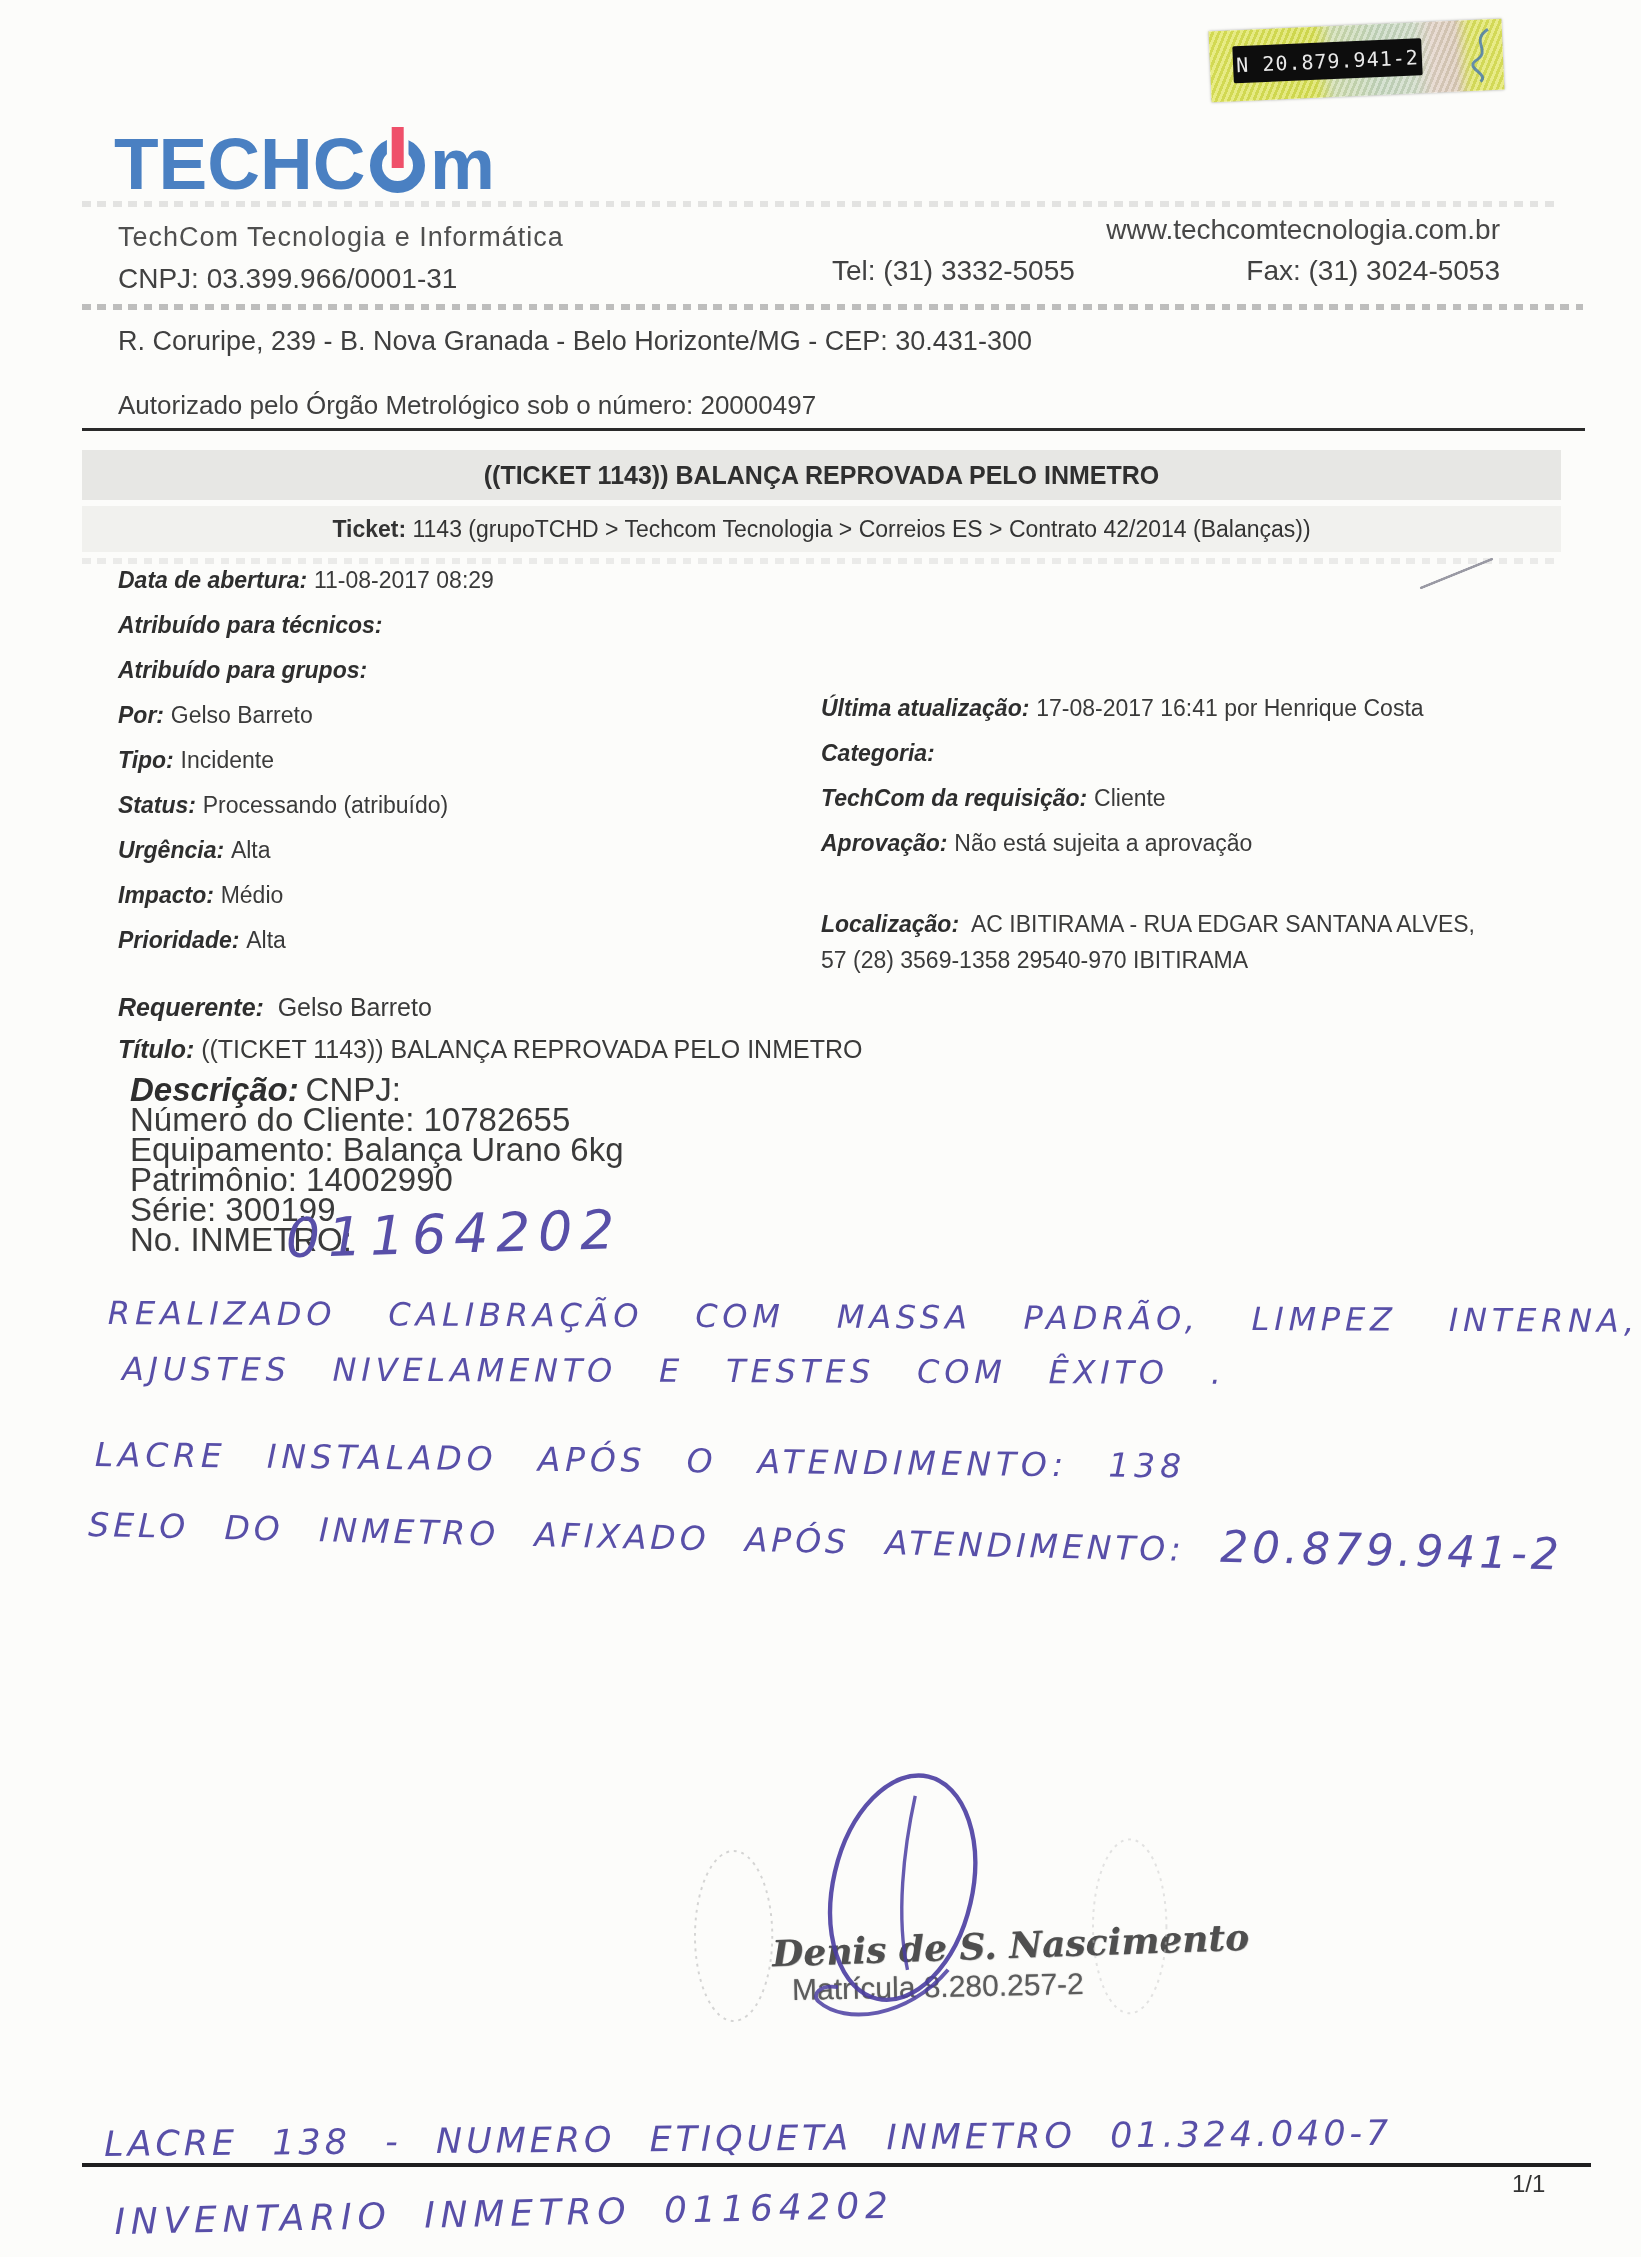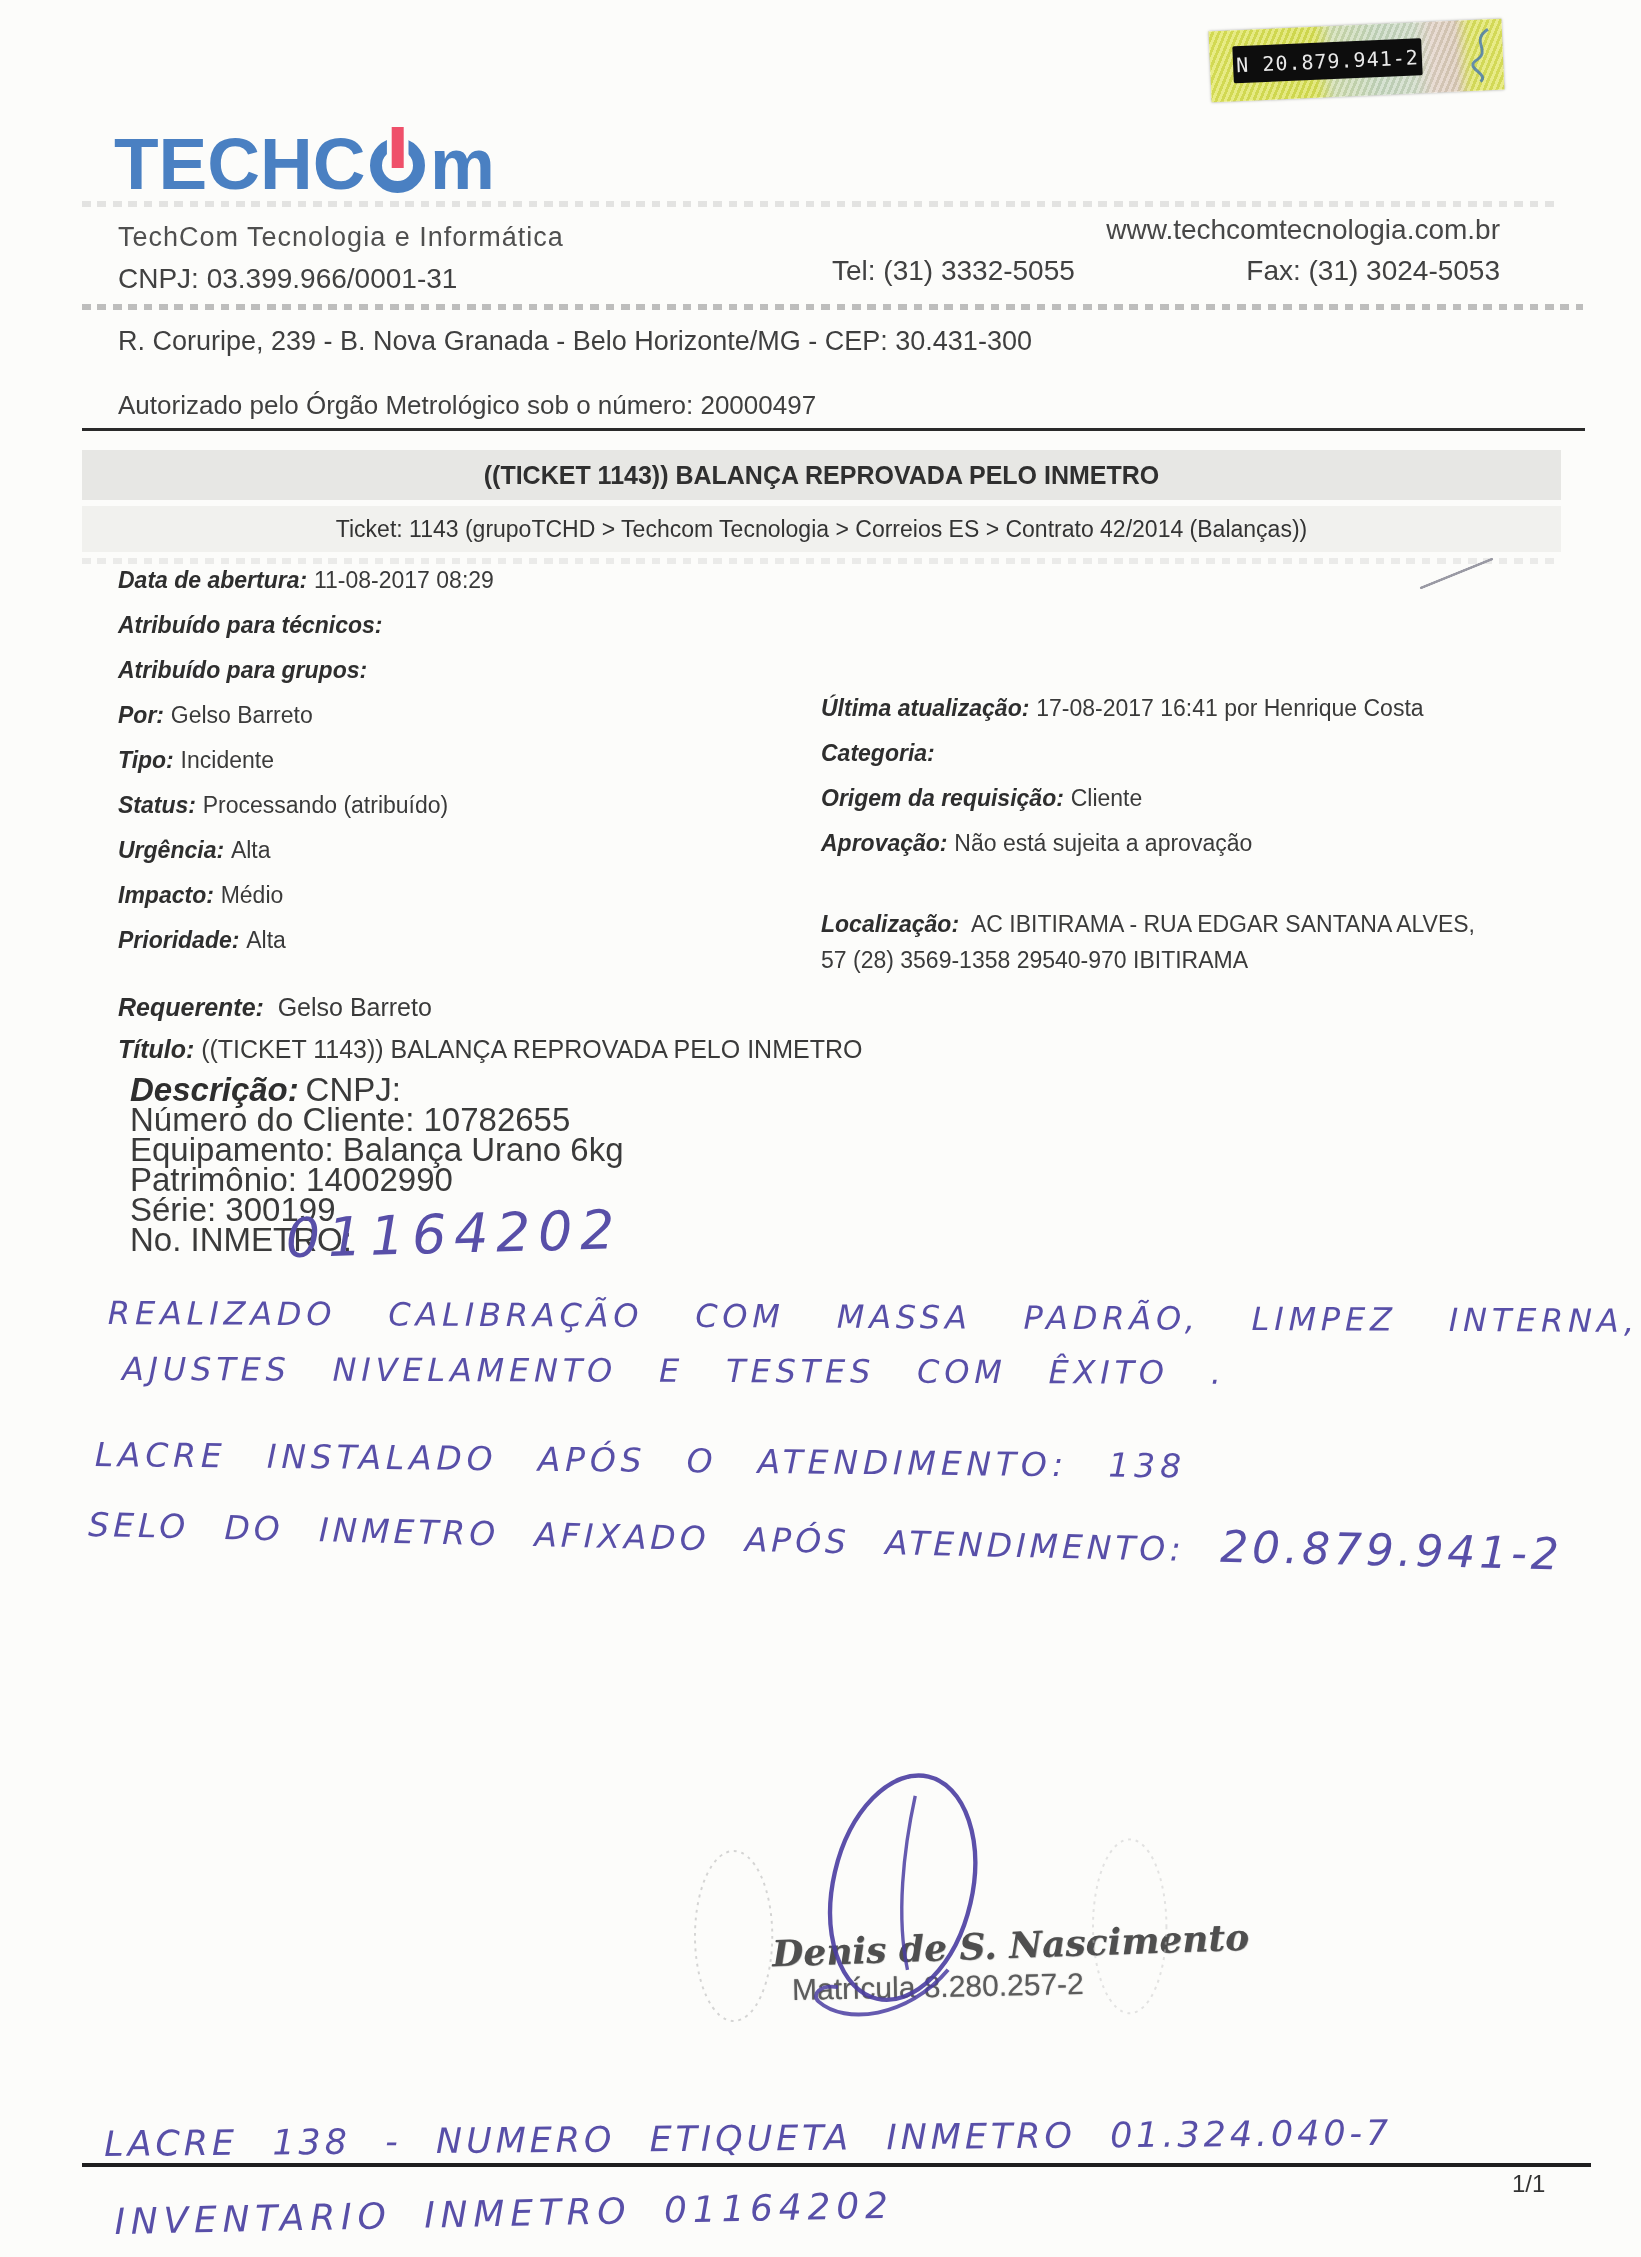--- a/index.html
+++ b/index.html
@@ -32,21 +32,21 @@
 
   
   .halftone{position:absolute;height:5.8px;
     background:repeating-linear-gradient(90deg,#8a8a8a 0 8.7px,transparent 8.7px 15.4px);}
   .solid-line{position:absolute;background:#2a2a2a;}
 
   
   .bar{position:absolute;left:82px;width:1479px;display:flex;align-items:center;justify-content:center;}
   .bar1{top:450px;height:50px;background:#e7e7e4;font-size:25px;font-weight:bold;color:#2f2f2f;}
   .bar2{top:506px;height:46px;background:#f1f1ee;font-size:23px;color:#333;}
-  .b{font-weight:normal;}
+  .b{font-weight:bold;}
 
   
   .fields{position:absolute;font-size:23px;}
   .fields .row{line-height:45px;white-space:nowrap;}
   .flbl{font-weight:bold;font-style:italic;color:#2e2e2e;margin-right:6.8px;}
   .fval{color:#3a3a3a;}
   .loc{position:absolute;left:821px;top:906px;font-size:23px;line-height:36px;}
 
   .req-line{position:absolute;left:118px;font-size:25px;white-space:nowrap;}
   .desc-block{position:absolute;left:118px;top:1075px;font-size:33px;line-height:30px;color:#3a3a3a;margin-left:12px;}
@@ -123,21 +123,21 @@
     <div class="row"><span class="flbl">Tipo:</span><span class="fval">Incidente</span></div>
     <div class="row"><span class="flbl">Status:</span><span class="fval">Processando (atribuído)</span></div>
     <div class="row"><span class="flbl">Urgência:</span><span class="fval">Alta</span></div>
     <div class="row"><span class="flbl">Impacto:</span><span class="fval">Médio</span></div>
     <div class="row"><span class="flbl">Prioridade:</span><span class="fval">Alta</span></div>
   </div>
 
   <div class="fields" style="left:821px;top:686px;">
     <div class="row" style="line-height:45px;"><span class="flbl">Última atualização:</span><span class="fval">17-08-2017 16:41 por Henrique Costa</span></div>
     <div class="row" style="line-height:45px;"><span class="flbl">Categoria:</span><span class="fval"></span></div>
-    <div class="row" style="line-height:45px;"><span class="flbl">Origem da requisição:</span><span class="fval">Cliente</span></div>
+    <div class="row" style="line-height:45px;"><span class="flbl">TechCom da requisição:</span><span class="fval">Cliente</span></div>
     <div class="row" style="line-height:45px;"><span class="flbl">Aprovação:</span><span class="fval">Não está sujeita a aprovação</span></div>
   </div>
 
   <div class="loc">
     <span class="flbl">Localização:</span>
     <span class="fval">AC IBITIRAMA - RUA EDGAR SANTANA ALVES,</span><br>
     <span class="fval">57 (28) 3569-1358 29540-970 IBITIRAMA</span>
   </div>
 
   <div class="pen-slash"></div>

